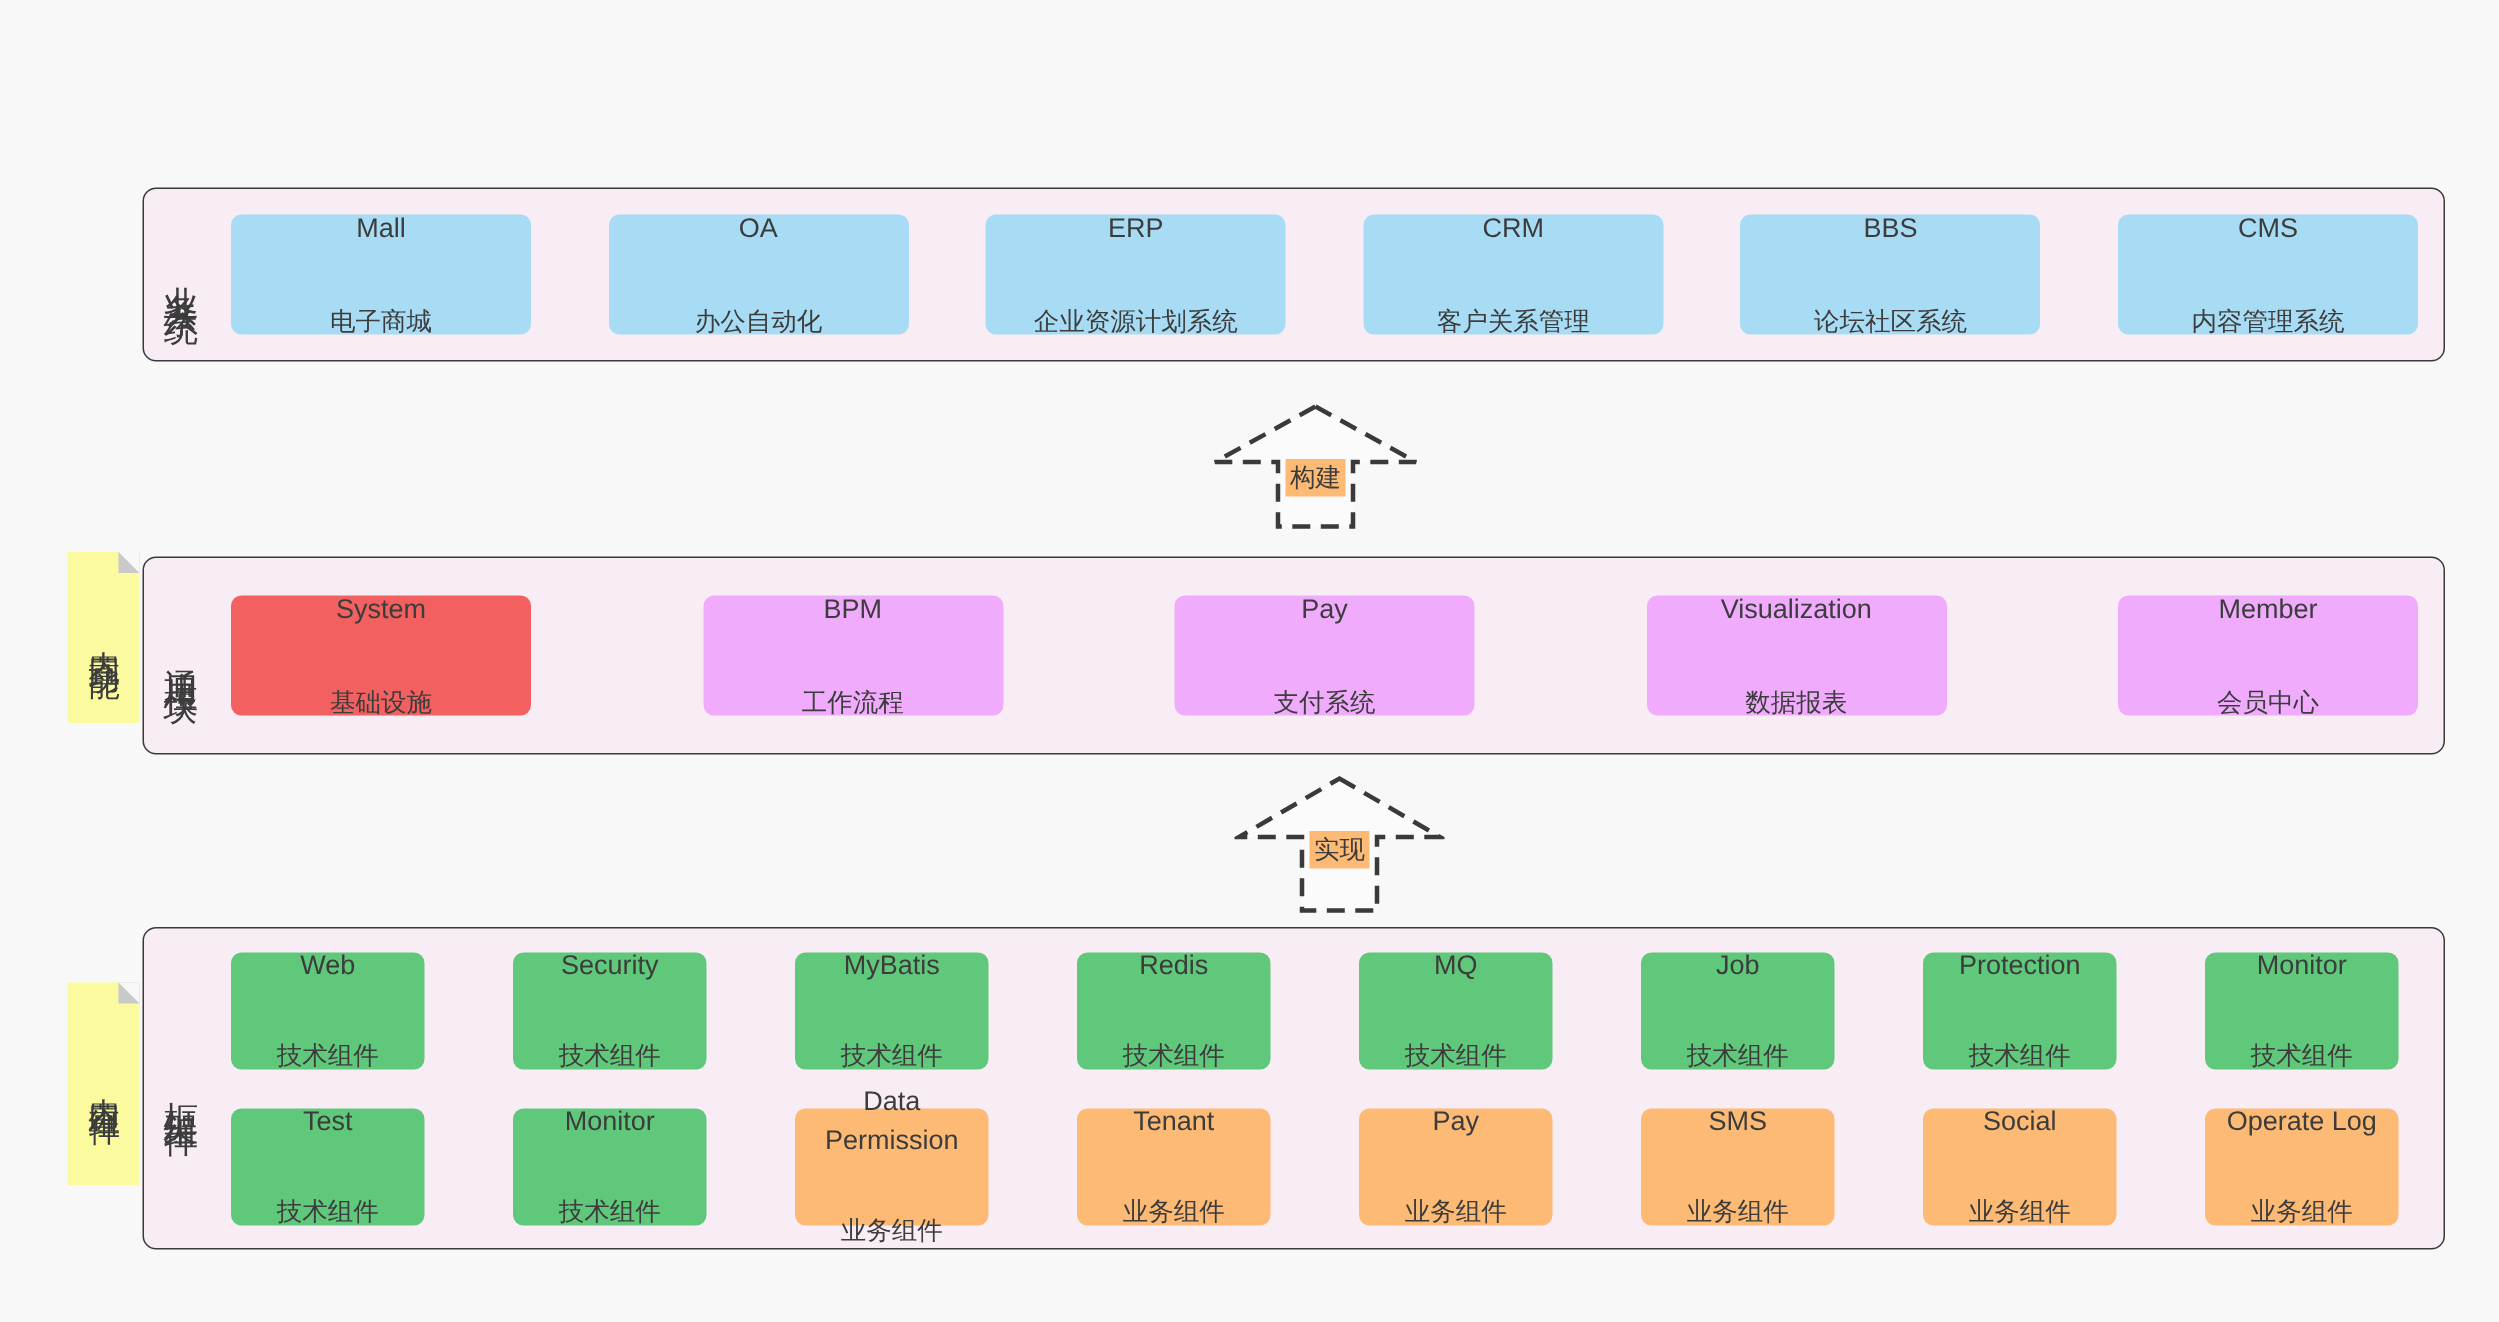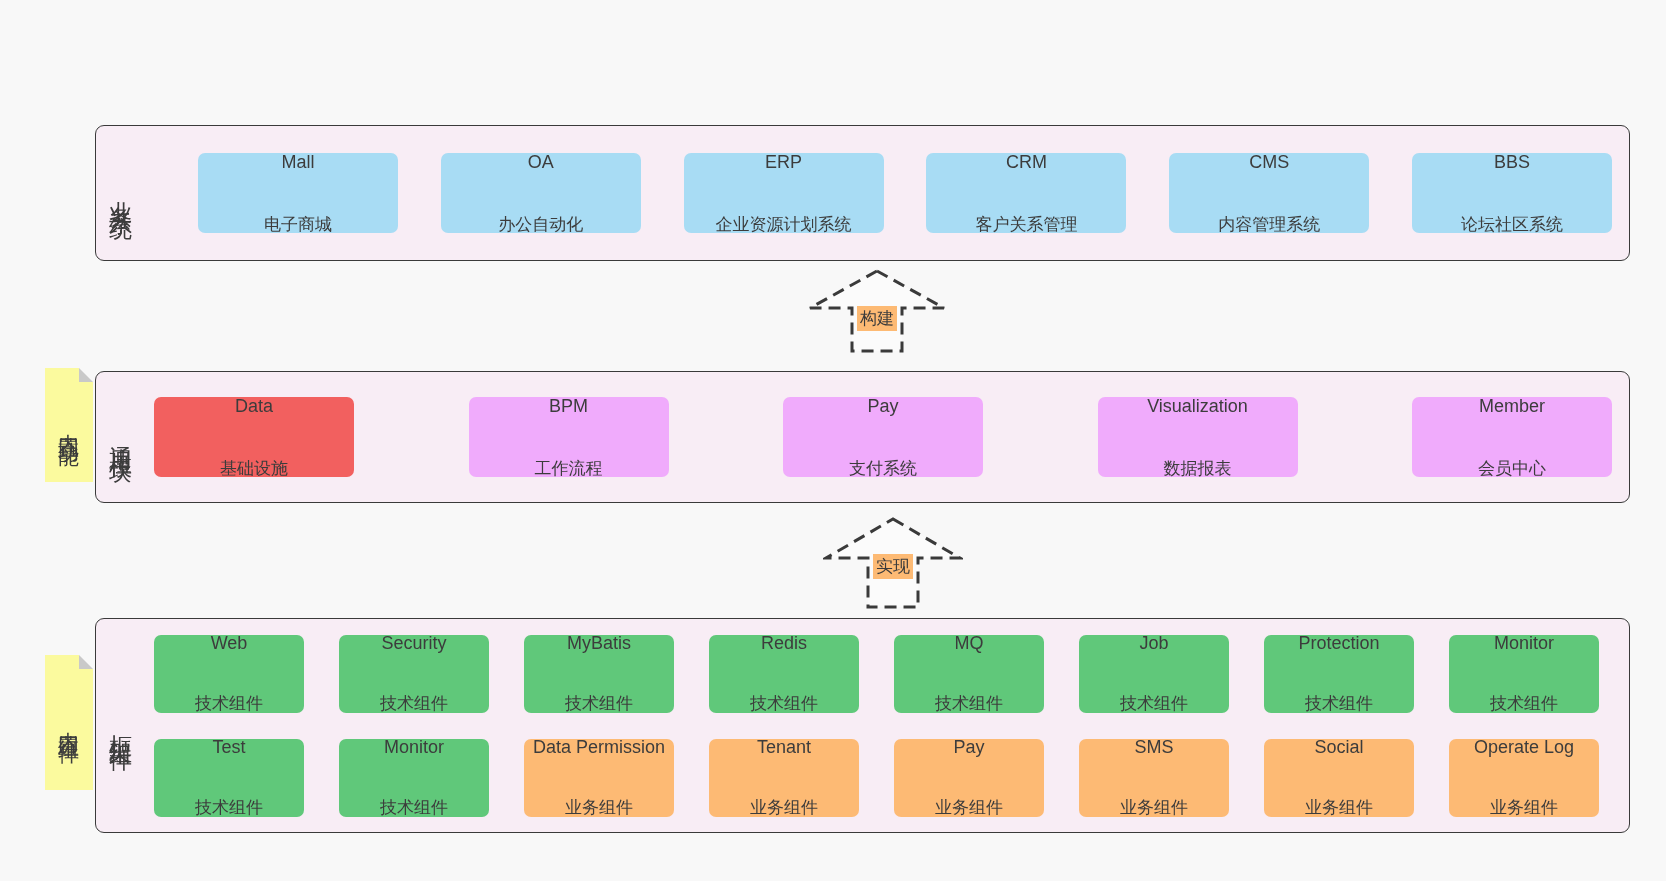--- a/index.html
+++ b/index.html
@@ -8,21 +8,21 @@
     background:#f8f8f8;
     font-family:"Liberation Sans","DejaVu Sans",sans-serif;
     color:#3c3c3c;
   }
   
   .layer{
     position:absolute;left:95px;width:1535px;box-sizing:border-box;
     background:#f8edf5;border:1.6px solid #3a3a3a;border-radius:9px;
     display:flex;align-items:center;
   }
-  #layer-business{top:125px;height:136px;gap:44px;}
+  #layer-business{top:125px;height:116px;}
   #layer-common{top:371px;height:132px;}
   #layer-framework{top:618px;height:215px;}
 
   .vlabel{
     flex:0 0 auto;margin-left:13px;width:30px;
     writing-mode:vertical-lr;text-orientation:upright;
     font-size:23px;letter-spacing:5px;line-height:1;color:#3c3c3c;
     text-align:center;
   }
   .boxarea{flex:1;display:flex;justify-content:space-between;
@@ -31,21 +31,21 @@
   .boxrow{display:flex;justify-content:space-between;}
 
   
   .mbox{
     width:200px;height:80px;border-radius:7px;
     display:flex;flex-direction:column;justify-content:center;align-items:center;
     text-align:center;line-height:1.5;
   }
   .mbox .t{font-size:18px;}
   .mbox .s{font-size:17px;margin-top:36px;}
-  .mbox.small{width:150px;height:78px;line-height:1.4;padding:0 4px;box-sizing:border-box;}
+  .mbox.small{width:129px;height:78px;line-height:1.4;padding:0 4px;box-sizing:border-box;}
   .blue{background:#a8dcf4;}
   .red{background:#f2605f;}
   .pink{background:#f0abfc;}
   .green{background:#60c87a;}
   .lgreen{background:#fdba74;}
 
   
   .sticky{
     position:absolute;left:45px;width:48px;background:#fbfa9e;
     display:flex;align-items:center;justify-content:center;
@@ -90,46 +90,46 @@
       </div>
       <div class="mbox blue">
         <div class="t">ERP</div>
         <div class="s">企业资源计划系统</div>
       </div>
       <div class="mbox blue">
         <div class="t">CRM</div>
         <div class="s">客户关系管理</div>
       </div>
       <div class="mbox blue">
+        <div class="t">BBS</div>
+        <div class="s">论坛社区系统</div>
+      </div>
+      <div class="mbox blue">
         <div class="t">CMS</div>
         <div class="s">内容管理系统</div>
-      </div>
-      <div class="mbox blue">
-        <div class="t">BBS</div>
-        <div class="s">论坛社区系统</div>
       </div>
     </div>
   </div>
 
   <div class="uparrow" id="arrow-build">
     <svg viewBox="0 0 140 86">
       <polygon points="70,3 137,40 95,40 95,83 45,83 45,40 3,40" fill="#fbfbfb" stroke="#3a3a3a" stroke-width="3" stroke-dasharray="12 7"></polygon>
     </svg>
     <div class="arrow-label">构建</div>
   </div>
 
   <div class="sticky" id="sticky-common">
     <div class="fold"></div>
     <div class="slabel">内置功能</div>
   </div>
   <div class="layer" id="layer-common">
     <div class="vlabel">通用模块</div>
     <div class="boxarea">
       <div class="mbox red">
-        <div class="t">Data</div>
+        <div class="t">System</div>
         <div class="s">基础设施</div>
       </div>
       <div class="mbox pink">
         <div class="t">BPM</div>
         <div class="s">工作流程</div>
       </div>
       <div class="mbox pink">
         <div class="t">Pay</div>
         <div class="s">支付系统</div>
       </div>

